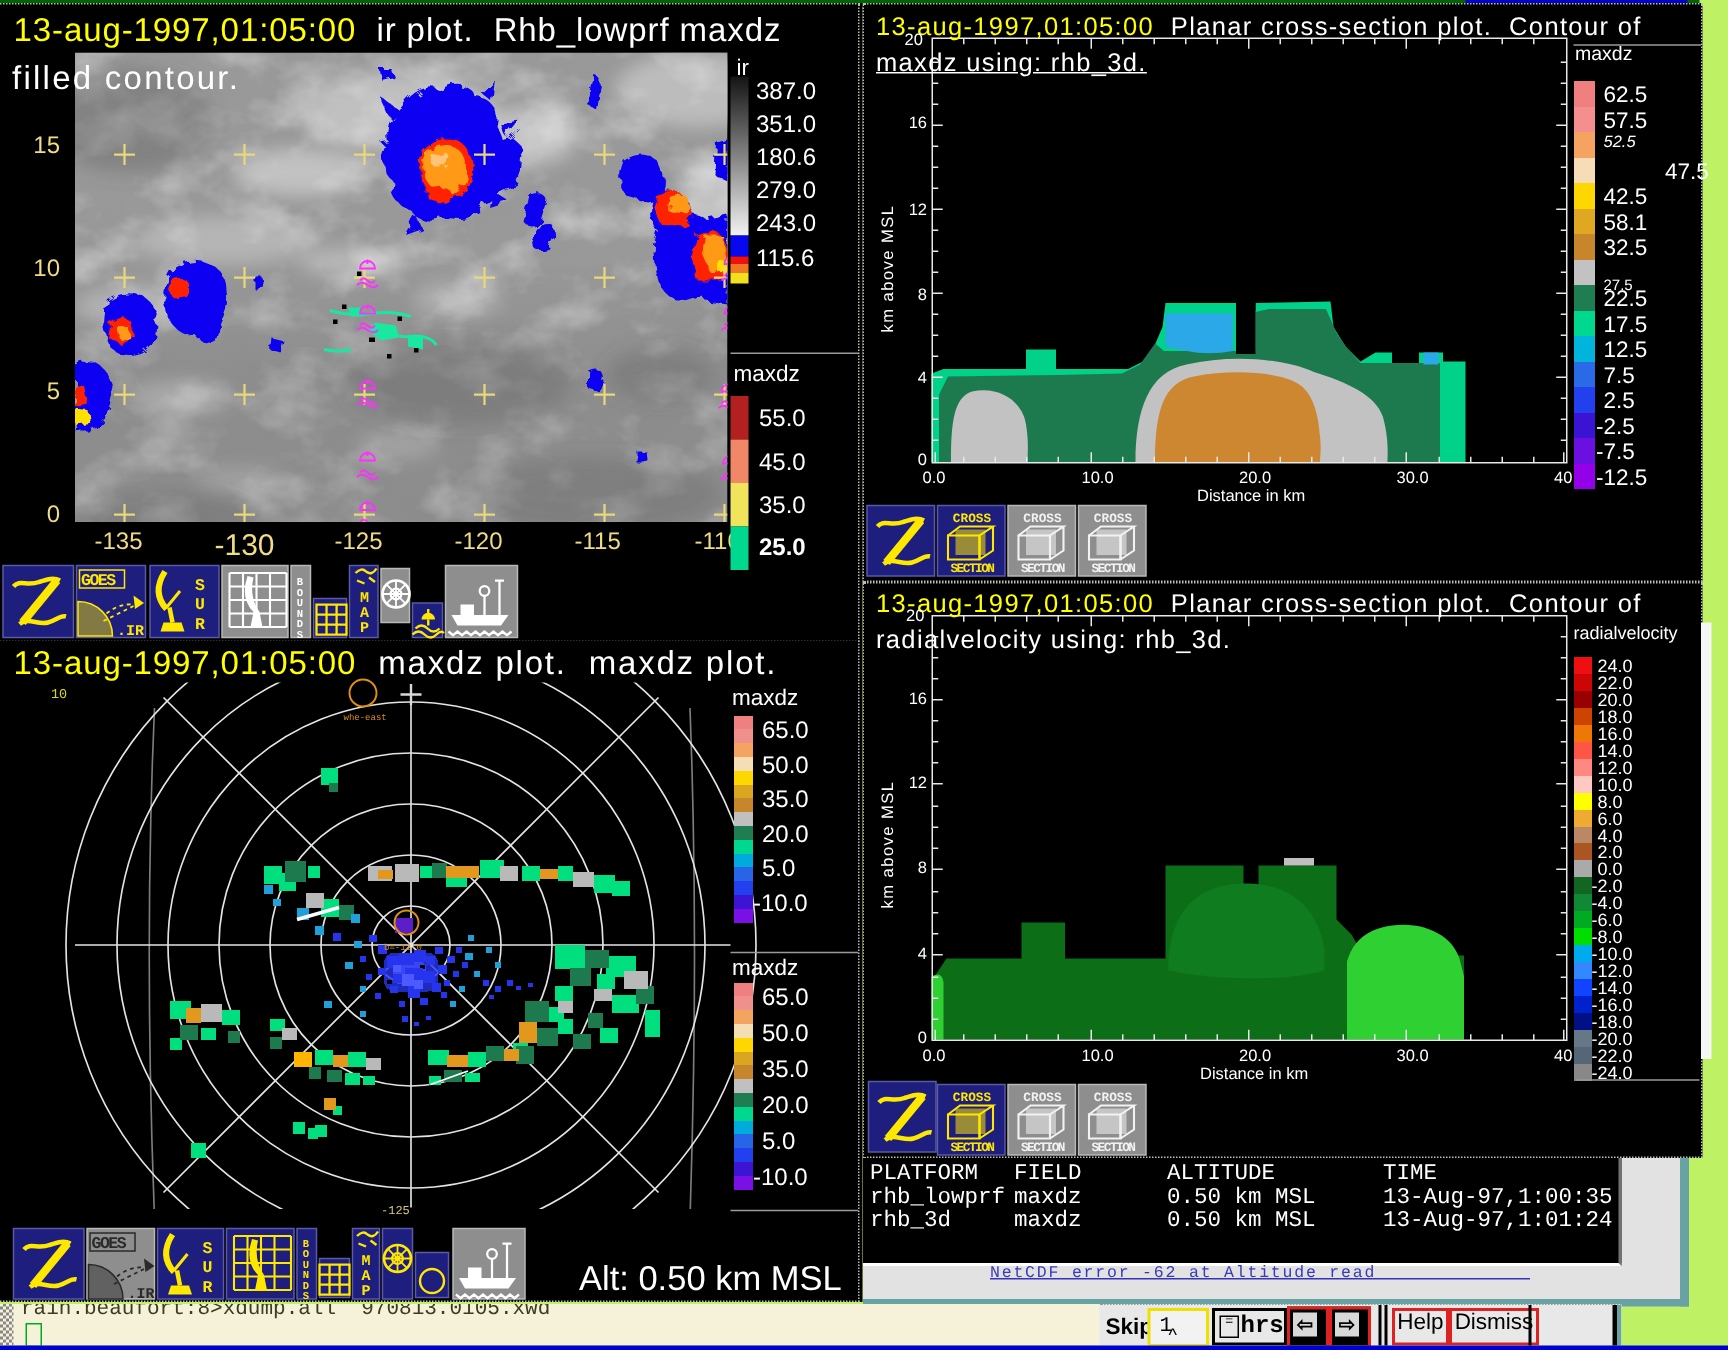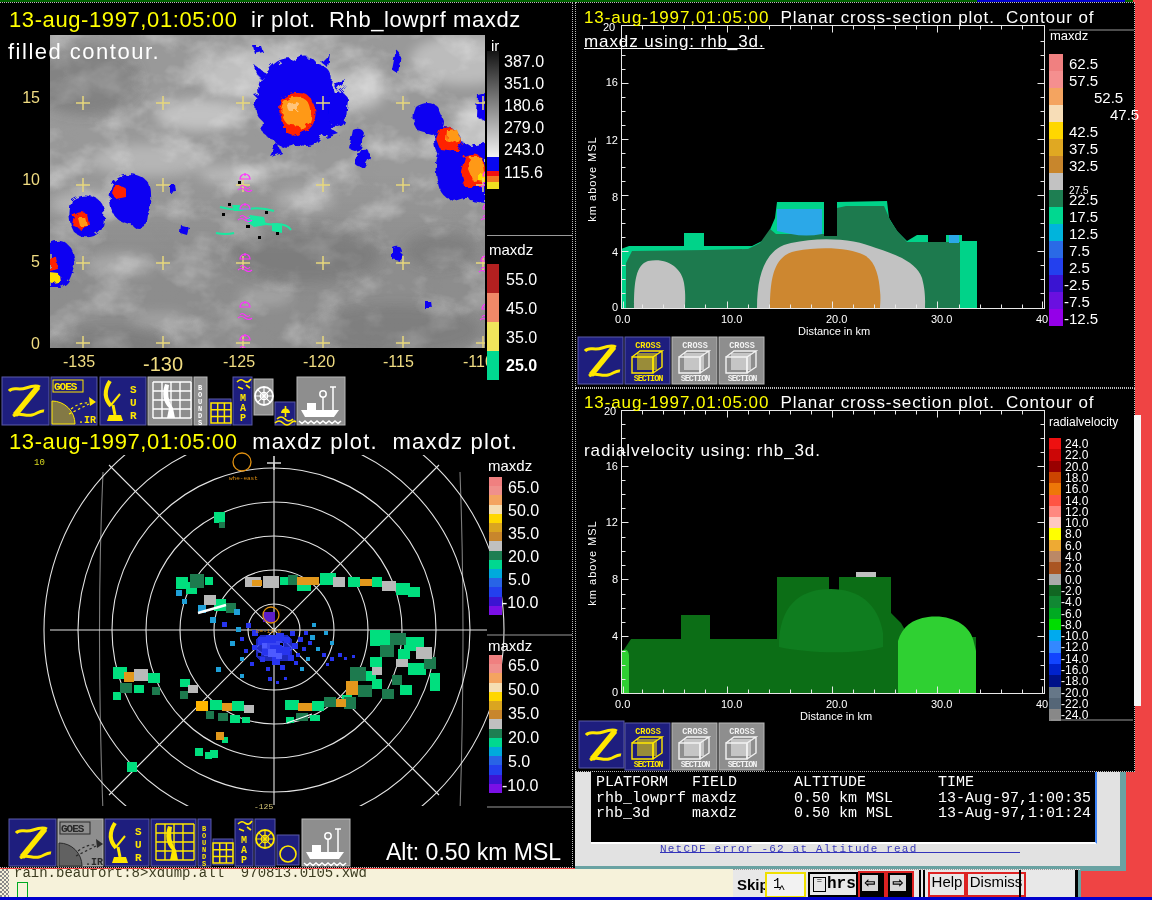--- a/index.html
+++ b/index.html
@@ -1,17 +1,17 @@
 <!DOCTYPE html>
 <html><head>
 <meta charset="utf-8">
 <style>
   html,body{margin:0;padding:0;}
   body{width:1152px;height:900px;overflow:hidden;background:#0101cd;font-family:"Liberation Sans",sans-serif;}
-  #screen{position:absolute;left:0;top:0;width:1152px;height:900px;background:#ef4444;}
+  #screen{position:absolute;left:0;top:0;width:1152px;height:900px;background:#bef264;}
   .win{position:absolute;background:#000;}
   .abs{position:absolute;}
   .ttl{position:absolute;white-space:pre;color:#fff;}
   .yel{color:#ffff00;}
   .khaki{color:#f0dc82;}
   .cb-lab{position:absolute;color:#fff;white-space:pre;}
   svg{display:block;}
 </style>
 </head>
 <body>
@@ -670,24 +670,24 @@
     <div class="ttl" style="left:-39px;top:170px;width:110px;text-align:center;font-size:11px;letter-spacing:1px;transform:rotate(-90deg);">km above MSL</div>
     <div class="ttl" style="left:39px;top:310px;font-size:11px;">0.0</div>
     <div class="ttl" style="left:145px;top:310px;font-size:11px;">10.0</div>
     <div class="ttl" style="left:250px;top:310px;font-size:11px;">20.0</div>
     <div class="ttl" style="left:355px;top:310px;font-size:11px;">30.0</div>
     <div class="ttl" style="left:460px;top:310px;font-size:11px;">40</div>
     <div class="ttl" style="left:222px;top:322px;font-size:11px;">Distance in km</div>
     <div class="ttl" style="left:474px;top:25px;font-size:13px;">maxdz</div>
     <div class="cb-lab" style="left:493px;top:52px;font-size:15px;">62.5</div>
     <div class="cb-lab" style="left:493px;top:69px;font-size:15px;">57.5</div>
-    <div class="cb-lab" style="left:518px;top:86px;font-size:15px;">52.5</div>
+    <div class="cb-lab" style="left:493px;top:86px;font-size:11px;font-style:italic;">52.5</div>
     <div class="cb-lab" style="left:493px;top:103px;font-size:15px;margin-left:41px;">47.5</div>
     <div class="cb-lab" style="left:493px;top:120px;font-size:15px;">42.5</div>
-    <div class="cb-lab" style="left:493px;top:137px;font-size:15px;">37.5</div>
+    <div class="cb-lab" style="left:493px;top:137px;font-size:15px;">58.1</div>
     <div class="cb-lab" style="left:493px;top:154px;font-size:15px;">32.5</div>
     <div class="cb-lab" style="left:493px;top:182px;font-size:10px;">27.5</div>
     <div class="cb-lab" style="left:493px;top:188px;font-size:15px;">22.5</div>
     <div class="cb-lab" style="left:493px;top:205px;font-size:15px;">17.5</div>
     <div class="cb-lab" style="left:493px;top:222px;font-size:15px;">12.5</div>
     <div class="cb-lab" style="left:493px;top:239px;font-size:15px;">7.5</div>
     <div class="cb-lab" style="left:493px;top:256px;font-size:15px;">2.5</div>
     <div class="cb-lab" style="left:488px;top:273px;font-size:15px;">-2.5</div>
     <div class="cb-lab" style="left:488px;top:290px;font-size:15px;">-7.5</div>
     <div class="cb-lab" style="left:488px;top:307px;font-size:15px;">-12.5</div>
@@ -781,21 +781,21 @@
           <text x="485" y="273.7">-14.0</text>
           <text x="485" y="285">-16.0</text>
         <text x="485" y="296.3">-18.0</text>
           <text x="485" y="307.6">-20.0</text>
           <text x="485" y="318.9">-22.0</text>
         <text x="485" y="330.2">-24.0</text>
       </g>
       <path d="M475,331 H557" stroke="#9a9a9a" stroke-width="1"></path>
     </svg>
     <div class="ttl yel" style="left:8px;top:4px;font-size:17px;letter-spacing:0.9px;">13-aug-1997,01:05:00<span style="color:#fff;">  Planar cross-section plot.  Contour of</span></div>
-    <div class="ttl" style="left:8px;top:28px;font-size:17px;letter-spacing:0.9px;margin-top:24px;">radialvelocity using: rhb_3d.</div>
+    <div class="ttl" style="left:8px;top:28px;font-size:17px;letter-spacing:0.9px;">radialvelocity using: rhb_3d.</div>
     <div class="ttl" style="left:28px;top:16px;font-size:11px;">20</div>
     <div class="ttl" style="left:20px;top:71px;width:22px;text-align:right;font-size:11px;">16</div>
     <div class="ttl" style="left:20px;top:127px;width:22px;text-align:right;font-size:11px;">12</div>
     <div class="ttl" style="left:20px;top:184px;width:22px;text-align:right;font-size:11px;">8</div>
     <div class="ttl" style="left:20px;top:241px;width:22px;text-align:right;font-size:11px;">4</div>
     <div class="ttl" style="left:20px;top:297px;width:22px;text-align:right;font-size:11px;">0</div>
     <div class="ttl" style="left:-39px;top:168px;width:110px;text-align:center;font-size:11px;letter-spacing:1px;transform:rotate(-90deg);">km above MSL</div>
     <div class="ttl" style="left:39px;top:309px;font-size:11px;">0.0</div>
     <div class="ttl" style="left:145px;top:309px;font-size:11px;">10.0</div>
     <div class="ttl" style="left:250px;top:309px;font-size:11px;">20.0</div>
@@ -819,21 +819,21 @@
       <rect x="143" y="4" width="45" height="47" fill="#8e8e8e" stroke="#b8b8b8"></rect>
         <g color="#f2f2f2">
           <use href="#s-cross" x="143" y="5"></use>
         </g>
     </svg>
   </div>
 
   <div class="abs" id="win-gray" style="left:575px;top:772px;width:551px;height:99px;background:#e2e2e2;">
     <div class="abs" style="left:545px;top:0;width:6px;height:99px;background:#69a2a2;"></div>
     <div class="abs" style="left:0;top:94px;width:551px;height:5px;background:#69a2a2;"></div>
-    <div class="abs" style="left:16px;top:0;width:504px;height:70px;background:#000;border-right:2px solid #3b82f6;border-bottom:2px solid #fff;font-family:'Liberation Mono',monospace;font-size:15px;color:#fff;">
+    <div class="abs" style="left:0;top:0;width:504px;height:70px;background:#000;border-right:2px solid #737373;border-bottom:2px solid #fff;font-family:'Liberation Mono',monospace;font-size:15px;color:#fff;">
       <div class="abs" style="left:5px;top:3px;white-space:pre;line-height:15.5px;">PLATFORM<br>rhb_lowprf<br>rhb_3d</div>
       <div class="abs" style="left:101px;top:3px;white-space:pre;line-height:15.5px;">FIELD<br>maxdz<br>maxdz</div>
       <div class="abs" style="left:203px;top:3px;white-space:pre;line-height:15.5px;">ALTITUDE<br>0.50 km MSL<br>0.50 km MSL</div>
       <div class="abs" style="left:347px;top:3px;white-space:pre;line-height:15.5px;">TIME<br>13-Aug-97,1:00:35<br>13-Aug-97,1:01:24</div>
     </div>
     <div class="abs" style="left:85px;top:71px;width:360px;height:9px;overflow:hidden;color:#3a3ab8;font-size:11px;letter-spacing:1.2px;font-family:'Liberation Mono',monospace;border-bottom:1px solid #3333bb;">NetCDF error -62 at Altitude read</div>
   </div>
 
   <div class="abs" style="left:1134px;top:415px;width:7px;height:291px;background:#f6f6f6;"></div>
 

